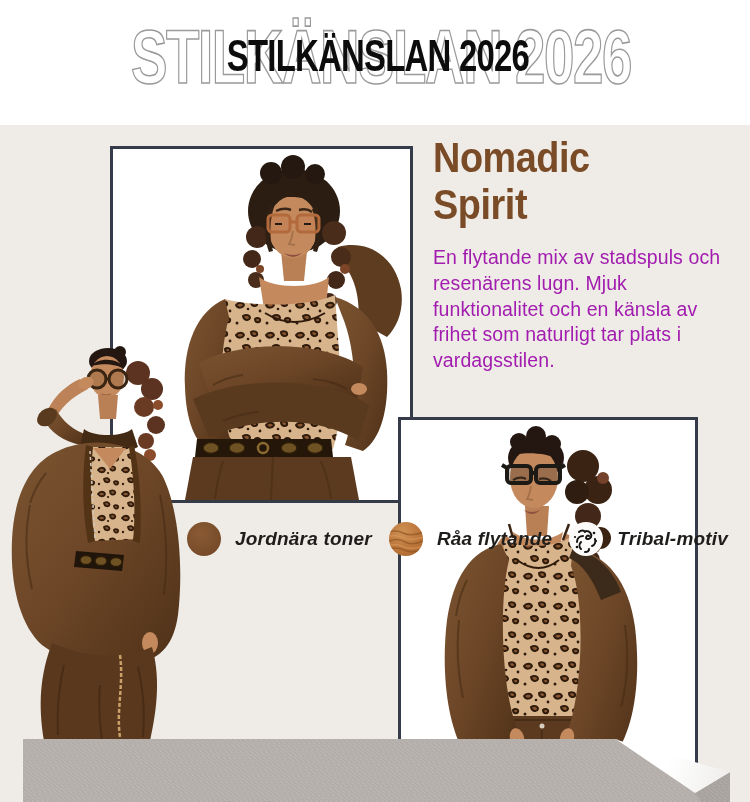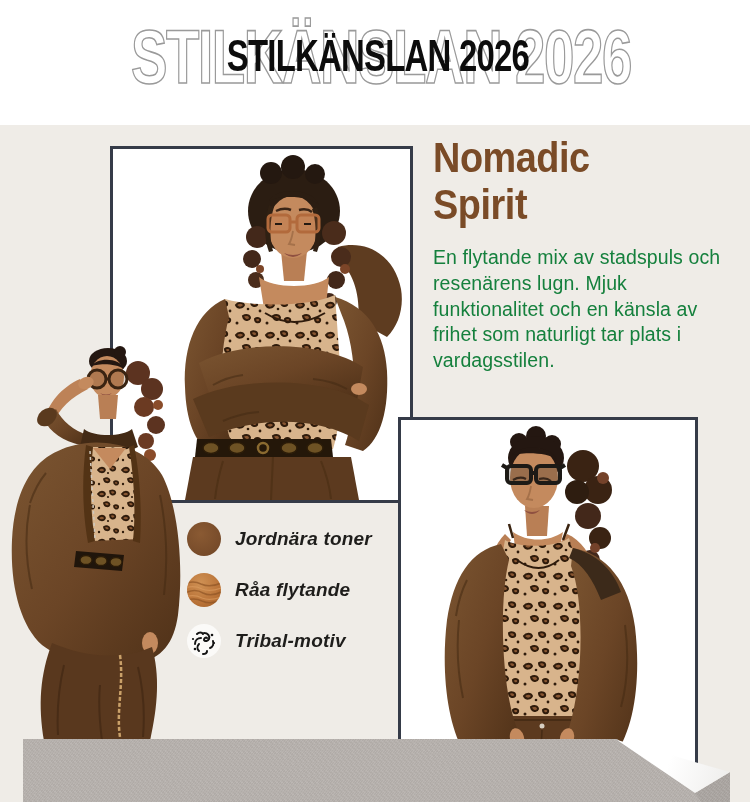--- a/index.html
+++ b/index.html
@@ -23,25 +23,25 @@
   .photo-main{left:110px;top:146px;width:303px;height:357px;z-index:1;}
   .photo-secondary{left:398px;top:417px;width:300px;height:355px;z-index:1;}
   .cutout{position:absolute;left:0;top:345px;width:200px;height:396px;z-index:2;}
   .cutout svg{display:block;width:100%;height:100%;}
 
   
   .article{position:absolute;left:433px;top:134px;width:292px;z-index:1;}
   .article h1{margin:0;}
   .article h1 span{display:block;transform:scaleX(.88);transform-origin:left;
     font-weight:800;font-size:43px;line-height:47px;letter-spacing:-.5px;color:#7a4b27;}
-  .article p{margin:17px 0 0 0;font-size:19.5px;line-height:25.8px;color:#15803d;letter-spacing:.1px;}
+  .article p{margin:17px 0 0 0;font-size:19.5px;line-height:25.8px;color:#a21caf;letter-spacing:.1px;}
 
   
   .features{position:absolute;left:187px;top:522px;margin:0;padding:0;list-style:none;
-    display:flex;flex-direction:column;gap:17px;z-index:2;}
+    display:flex;flex-direction:row;gap:17px;z-index:2;}
   .feature{display:flex;align-items:center;gap:14px;height:34px;}
   .swatch{width:34px;height:34px;flex:0 0 34px;}
   .swatch svg{display:block;width:34px;height:34px;}
   .feature .label{font-style:italic;font-weight:700;font-size:19px;color:#1e1d1b;letter-spacing:.2px;}
 
   
   .band-tex{
     background-image:
       repeating-linear-gradient(37deg, rgba(255,255,255,.07) 0 1px, rgba(255,255,255,0) 1px 3px),
       repeating-linear-gradient(-53deg, rgba(70,60,55,.06) 0 1px, rgba(70,60,55,0) 1px 2px);

